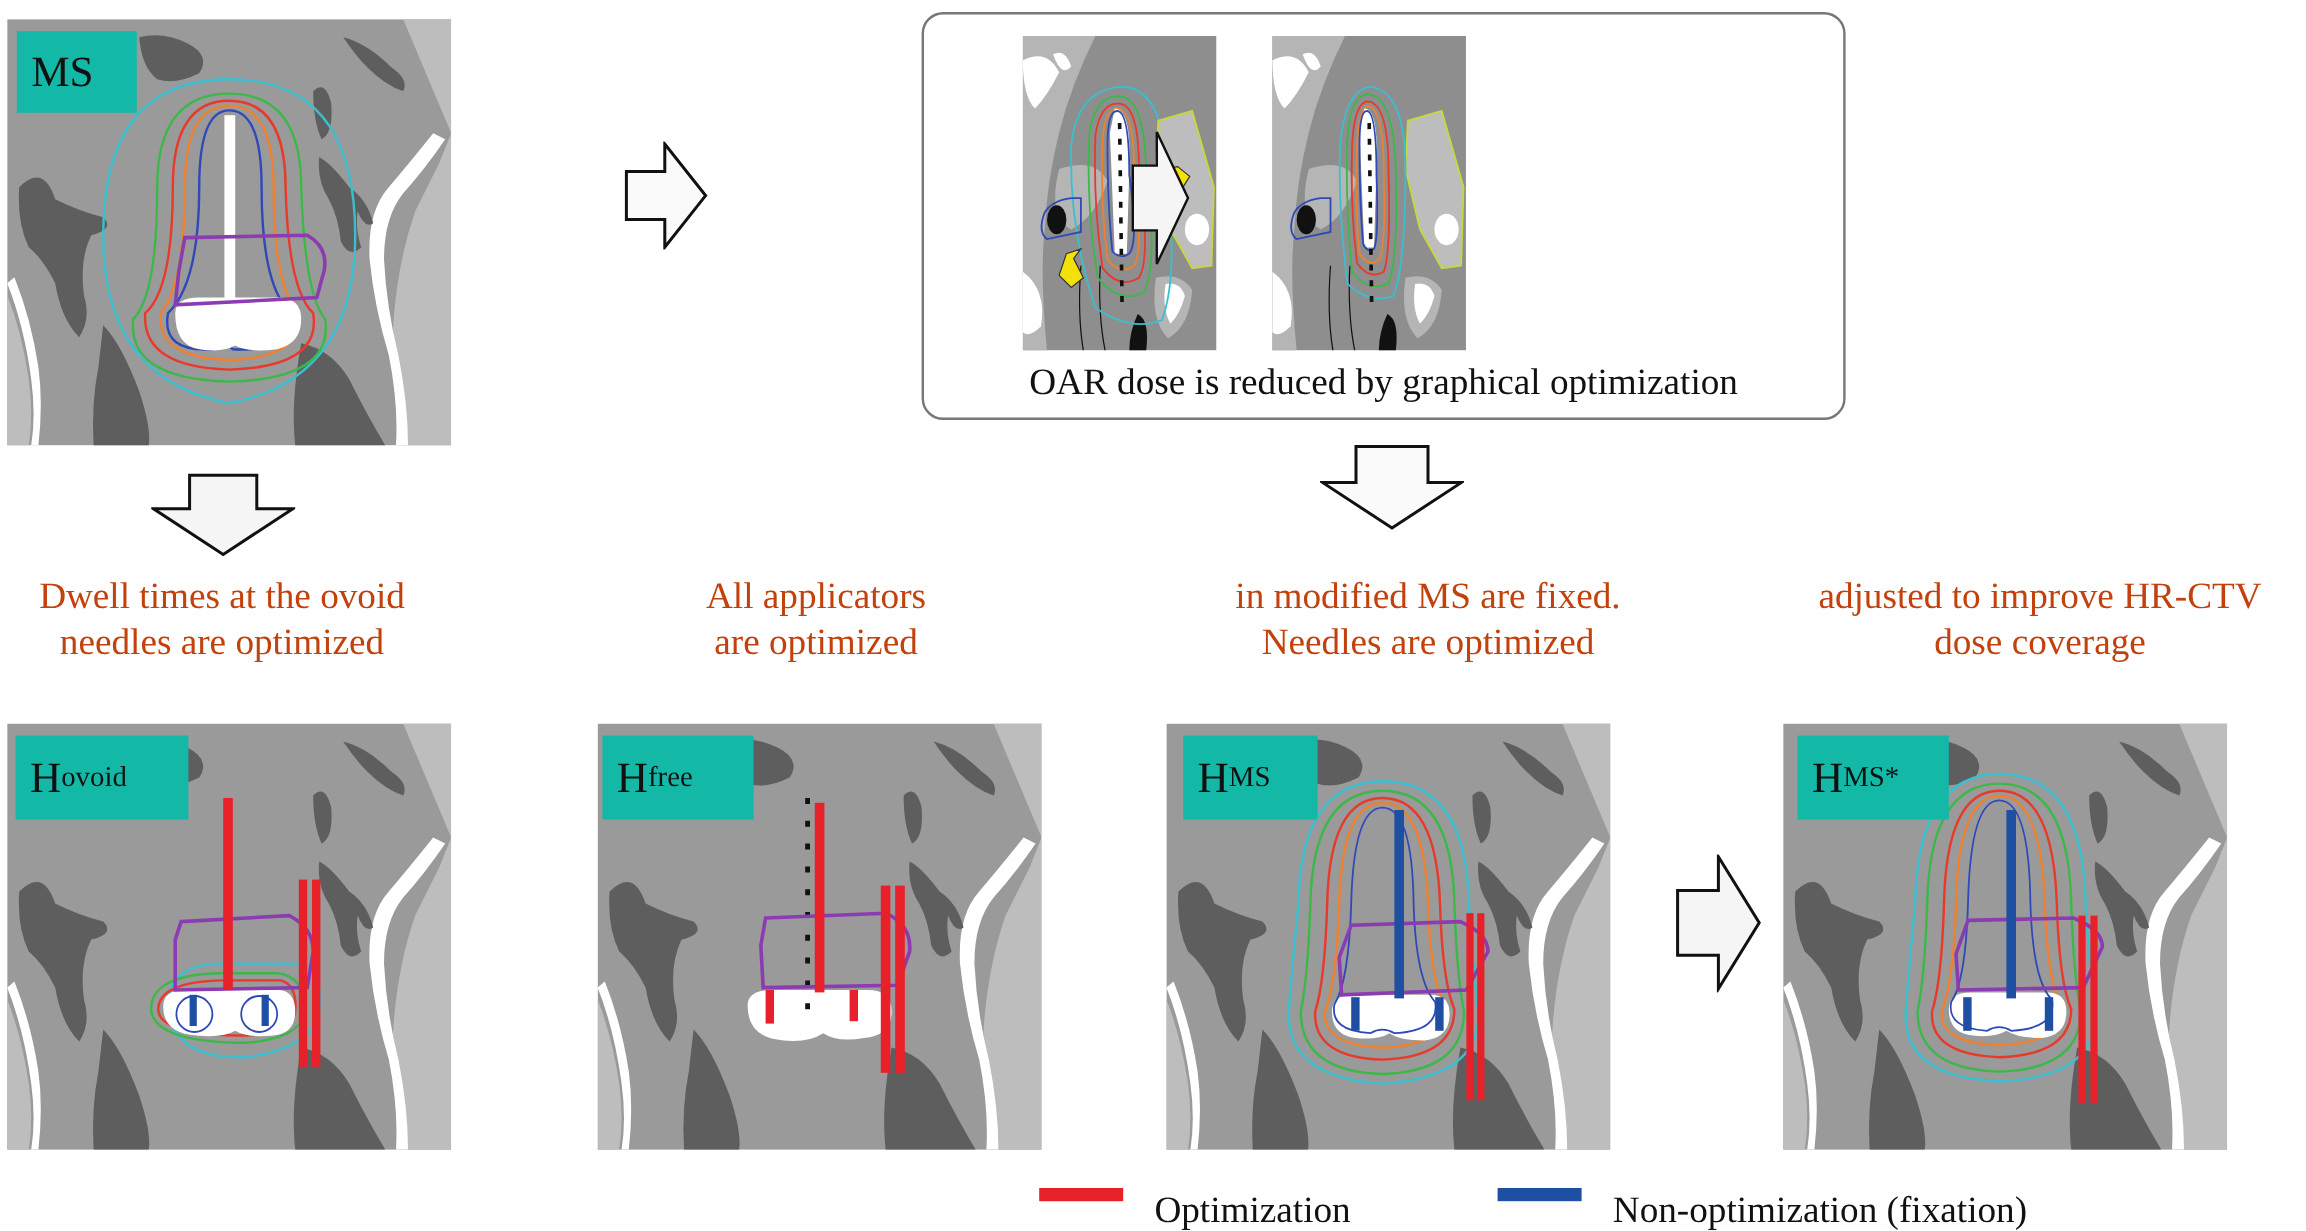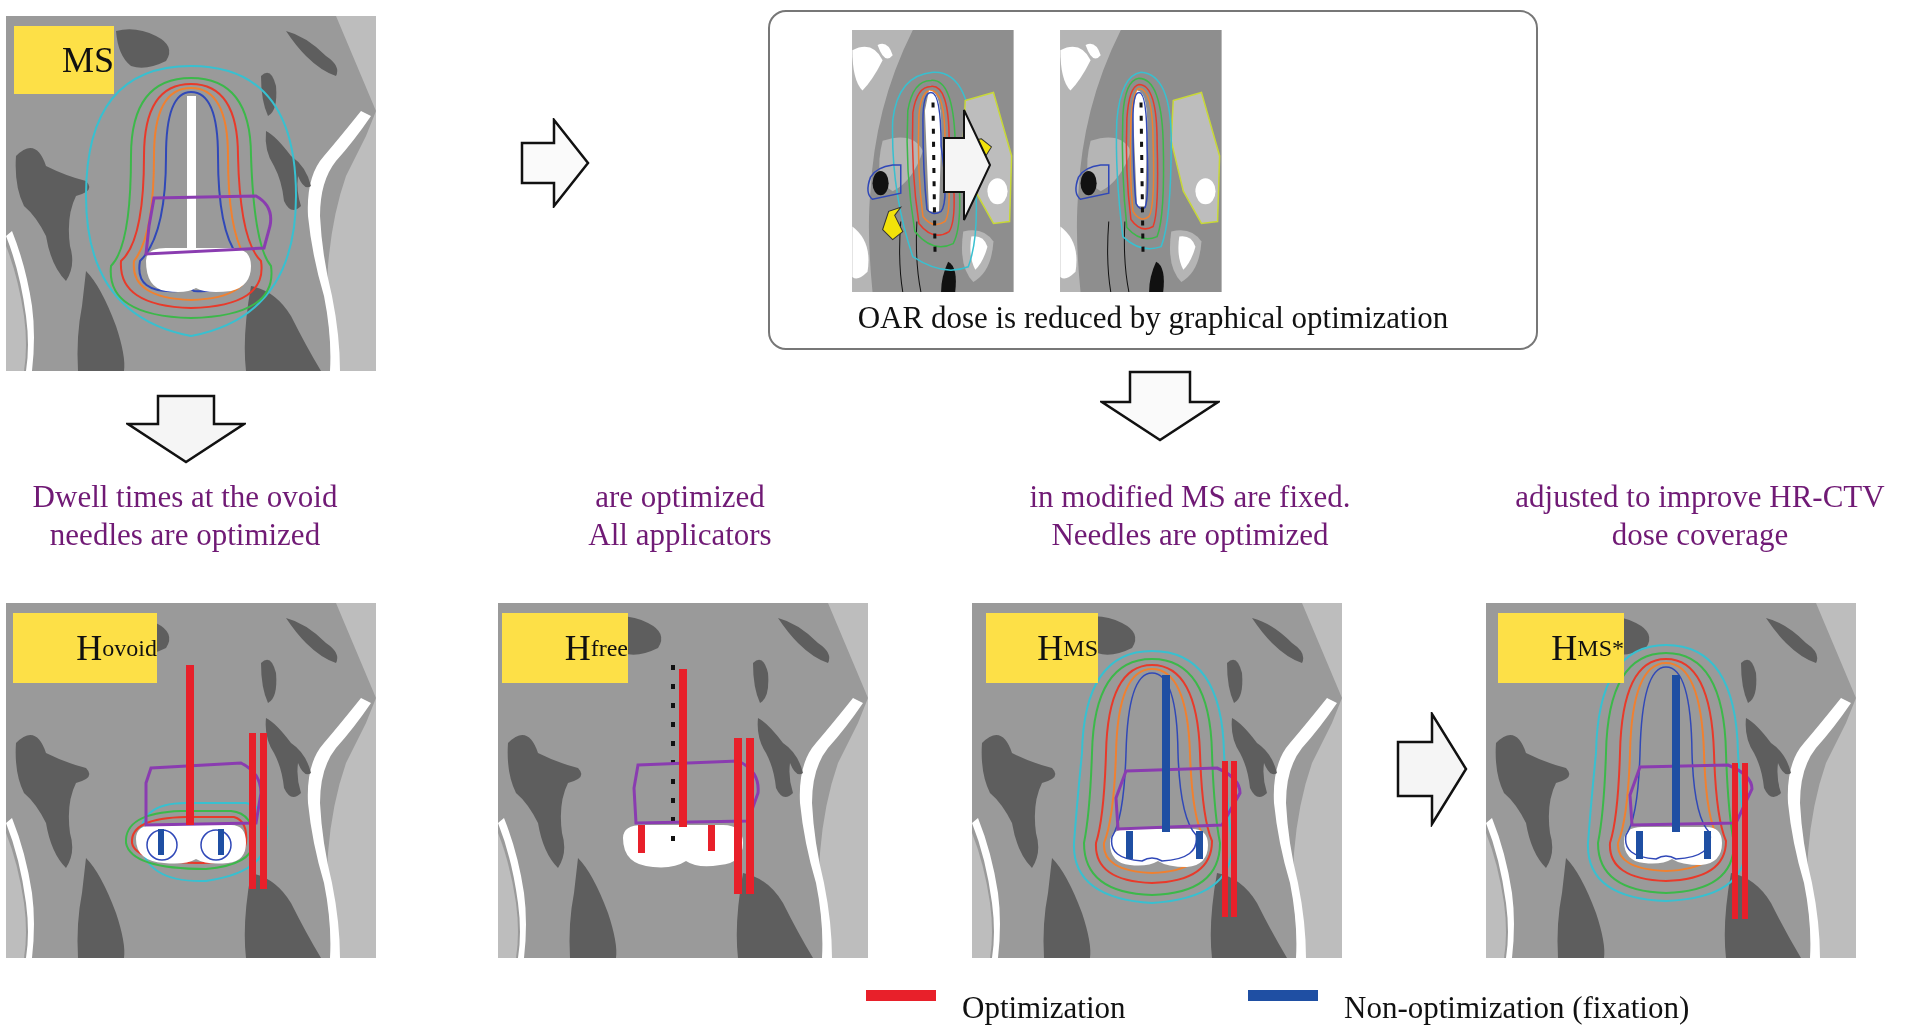--- a/index.html
+++ b/index.html
@@ -1,25 +1,25 @@
 <!DOCTYPE html>
 <html><head>
 <meta charset="utf-8">
 <style>
   html, body { margin:0; padding:0; background:#ffffff; }
   body { width:1922px; height:1026px; position:relative; overflow:hidden;
          font-family:"DejaVu Serif","Liberation Serif",serif; color:#111; }
   .panel { position:absolute; }
   .panel svg { display:block; }
-  .label-box { position:absolute; background:#fde047; font-family:"Liberation Serif",serif;
-               font-size:36px; display:flex; align-items:center; justify-content:flex-end;
-               box-sizing:border-box; }
+  .label-box { position:absolute; background:#14b8a6; font-family:"Liberation Serif",serif;
+               font-size:36px; display:flex; align-items:center; justify-content:flex-start;
+               padding-left:12px; box-sizing:border-box; }
   .label-box sub { font-size:24px; vertical-align:-8px; }
   .caption { position:absolute; text-align:center; font-family:"Liberation Serif",serif;
-             font-size:31px; line-height:38px; color:#701a75; }
+             font-size:31px; line-height:38px; color:#c2410c; }
   .caption div { white-space:nowrap; }
   .roundbox { position:absolute; left:768px; top:10px; width:770px; height:340px;
               border:2px solid #777; border-radius:18px; background:#fff; box-sizing:border-box;padding-left:20px; }
   .roundbox-caption { position:absolute; left:0; right:0; top:288px; text-align:center;
                       font-family:"Liberation Serif",serif; font-size:31px; white-space:nowrap; }
   .legend { position:absolute; top:990px; display:flex; align-items:flex-start;
             font-family:"Liberation Serif",serif; font-size:31px; }
   .legend .swatch { width:70px; height:11px; margin-right:26px; }
   .arrow { position:absolute; }
 </style>
@@ -126,22 +126,22 @@
 </svg>
 <svg class="arrow" style="left:1100px;top:370px;" width="120" height="72" viewBox="0 0 120 72">
   <path d="M30 2 L90 2 L90 32 L118 32 L60 70 L2 32 L30 32 Z" fill="#fafafa" stroke="#111" stroke-width="2.5"></path>
 </svg>
 
 <div class="caption" style="left:0px;top:478px;width:370px;">
   <div>Dwell times at the ovoid</div>
   <div>needles are optimized</div>
 </div>
 <div class="caption" style="left:500px;top:478px;width:360px;">
+  <div>All applicators</div>
   <div>are optimized</div>
-  <div>All applicators</div>
 </div>
 <div class="caption" style="left:940px;top:478px;width:500px;">
   <div>in modified MS are fixed.</div>
   <div>Needles are optimized</div>
 </div>
 <div class="caption" style="left:1480px;top:478px;width:440px;">
   <div>adjusted to improve HR-CTV</div>
   <div>dose coverage</div>
 </div>
 

